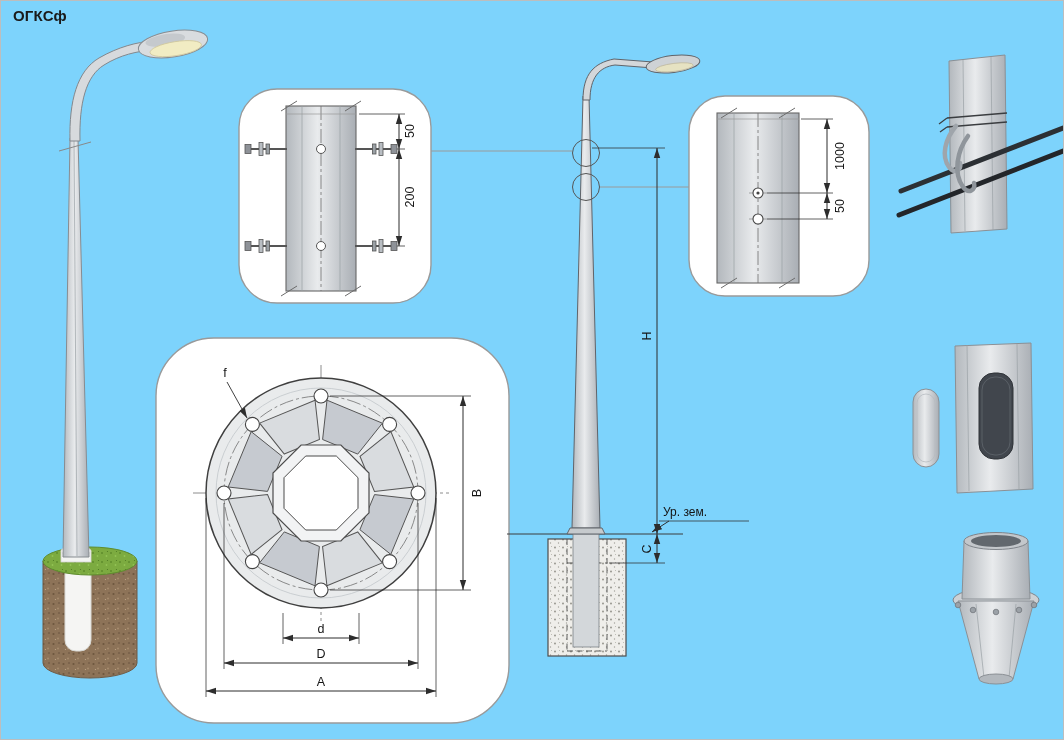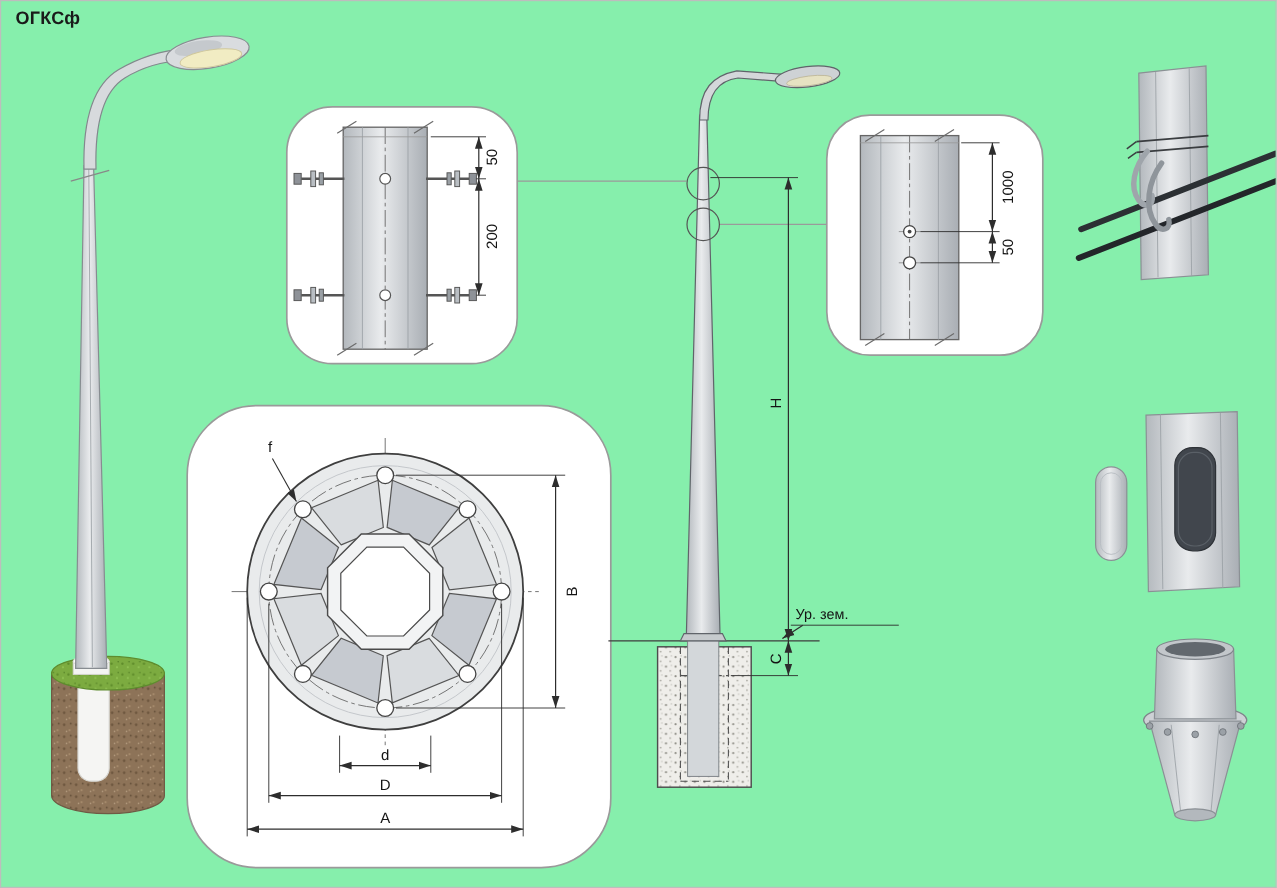--- a/index.html
+++ b/index.html
@@ -1,17 +1,17 @@
 <!DOCTYPE html>
 <html><head>
 <meta charset="utf-8">
 <style>
   html,body{margin:0;padding:0;background:#e8e8e8;}
   .canvas{
-    position:relative;width:1064px;height:740px;background:#86efac;
+    position:relative;width:1064px;height:740px;background:#7dd3fc;
     border:1px solid #bdbdbd;box-sizing:border-box;overflow:hidden;
     font-family:"Liberation Sans",sans-serif;
   }
   .page-title{
     position:absolute;left:12px;top:6px;font-size:15px;font-weight:600;
     color:#1a1a1a;letter-spacing:.2px;
   }
   svg{position:absolute;left:0;top:0;}
   svg text.dim{font:12.5px "Liberation Sans",sans-serif;fill:#141414;}
   svg text.glabel{font:12px "Liberation Sans",sans-serif;fill:#141414;}

